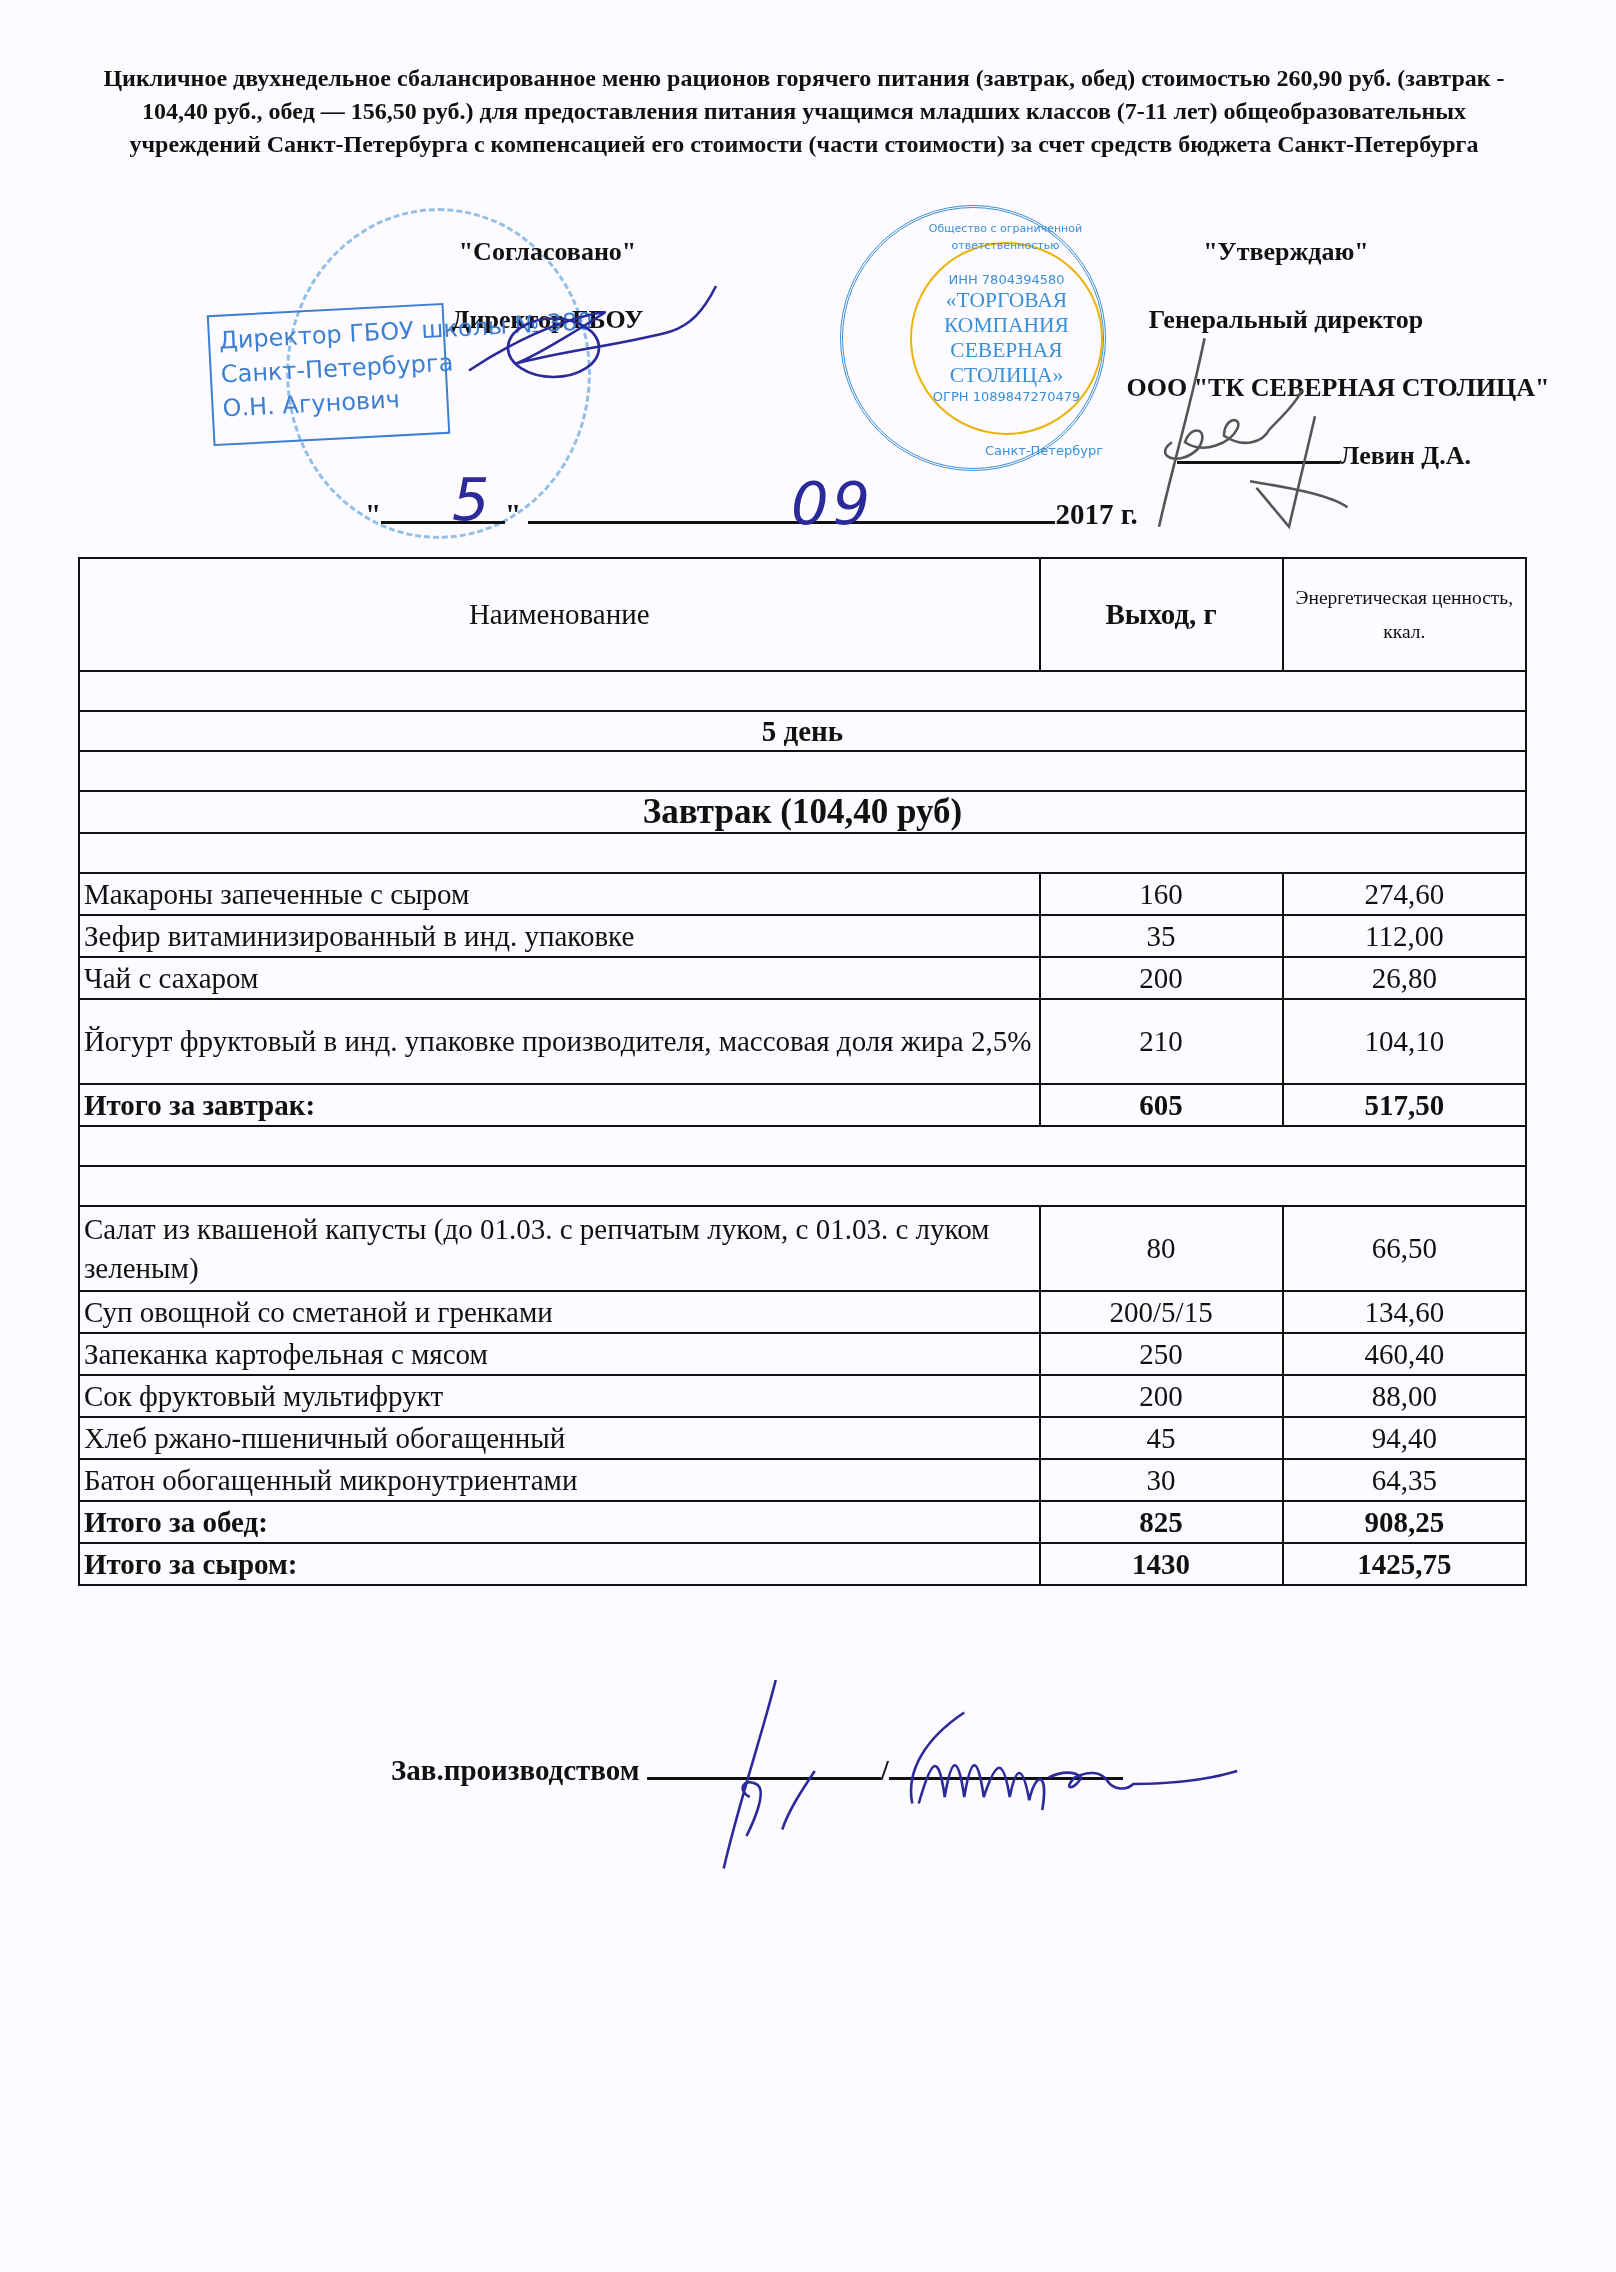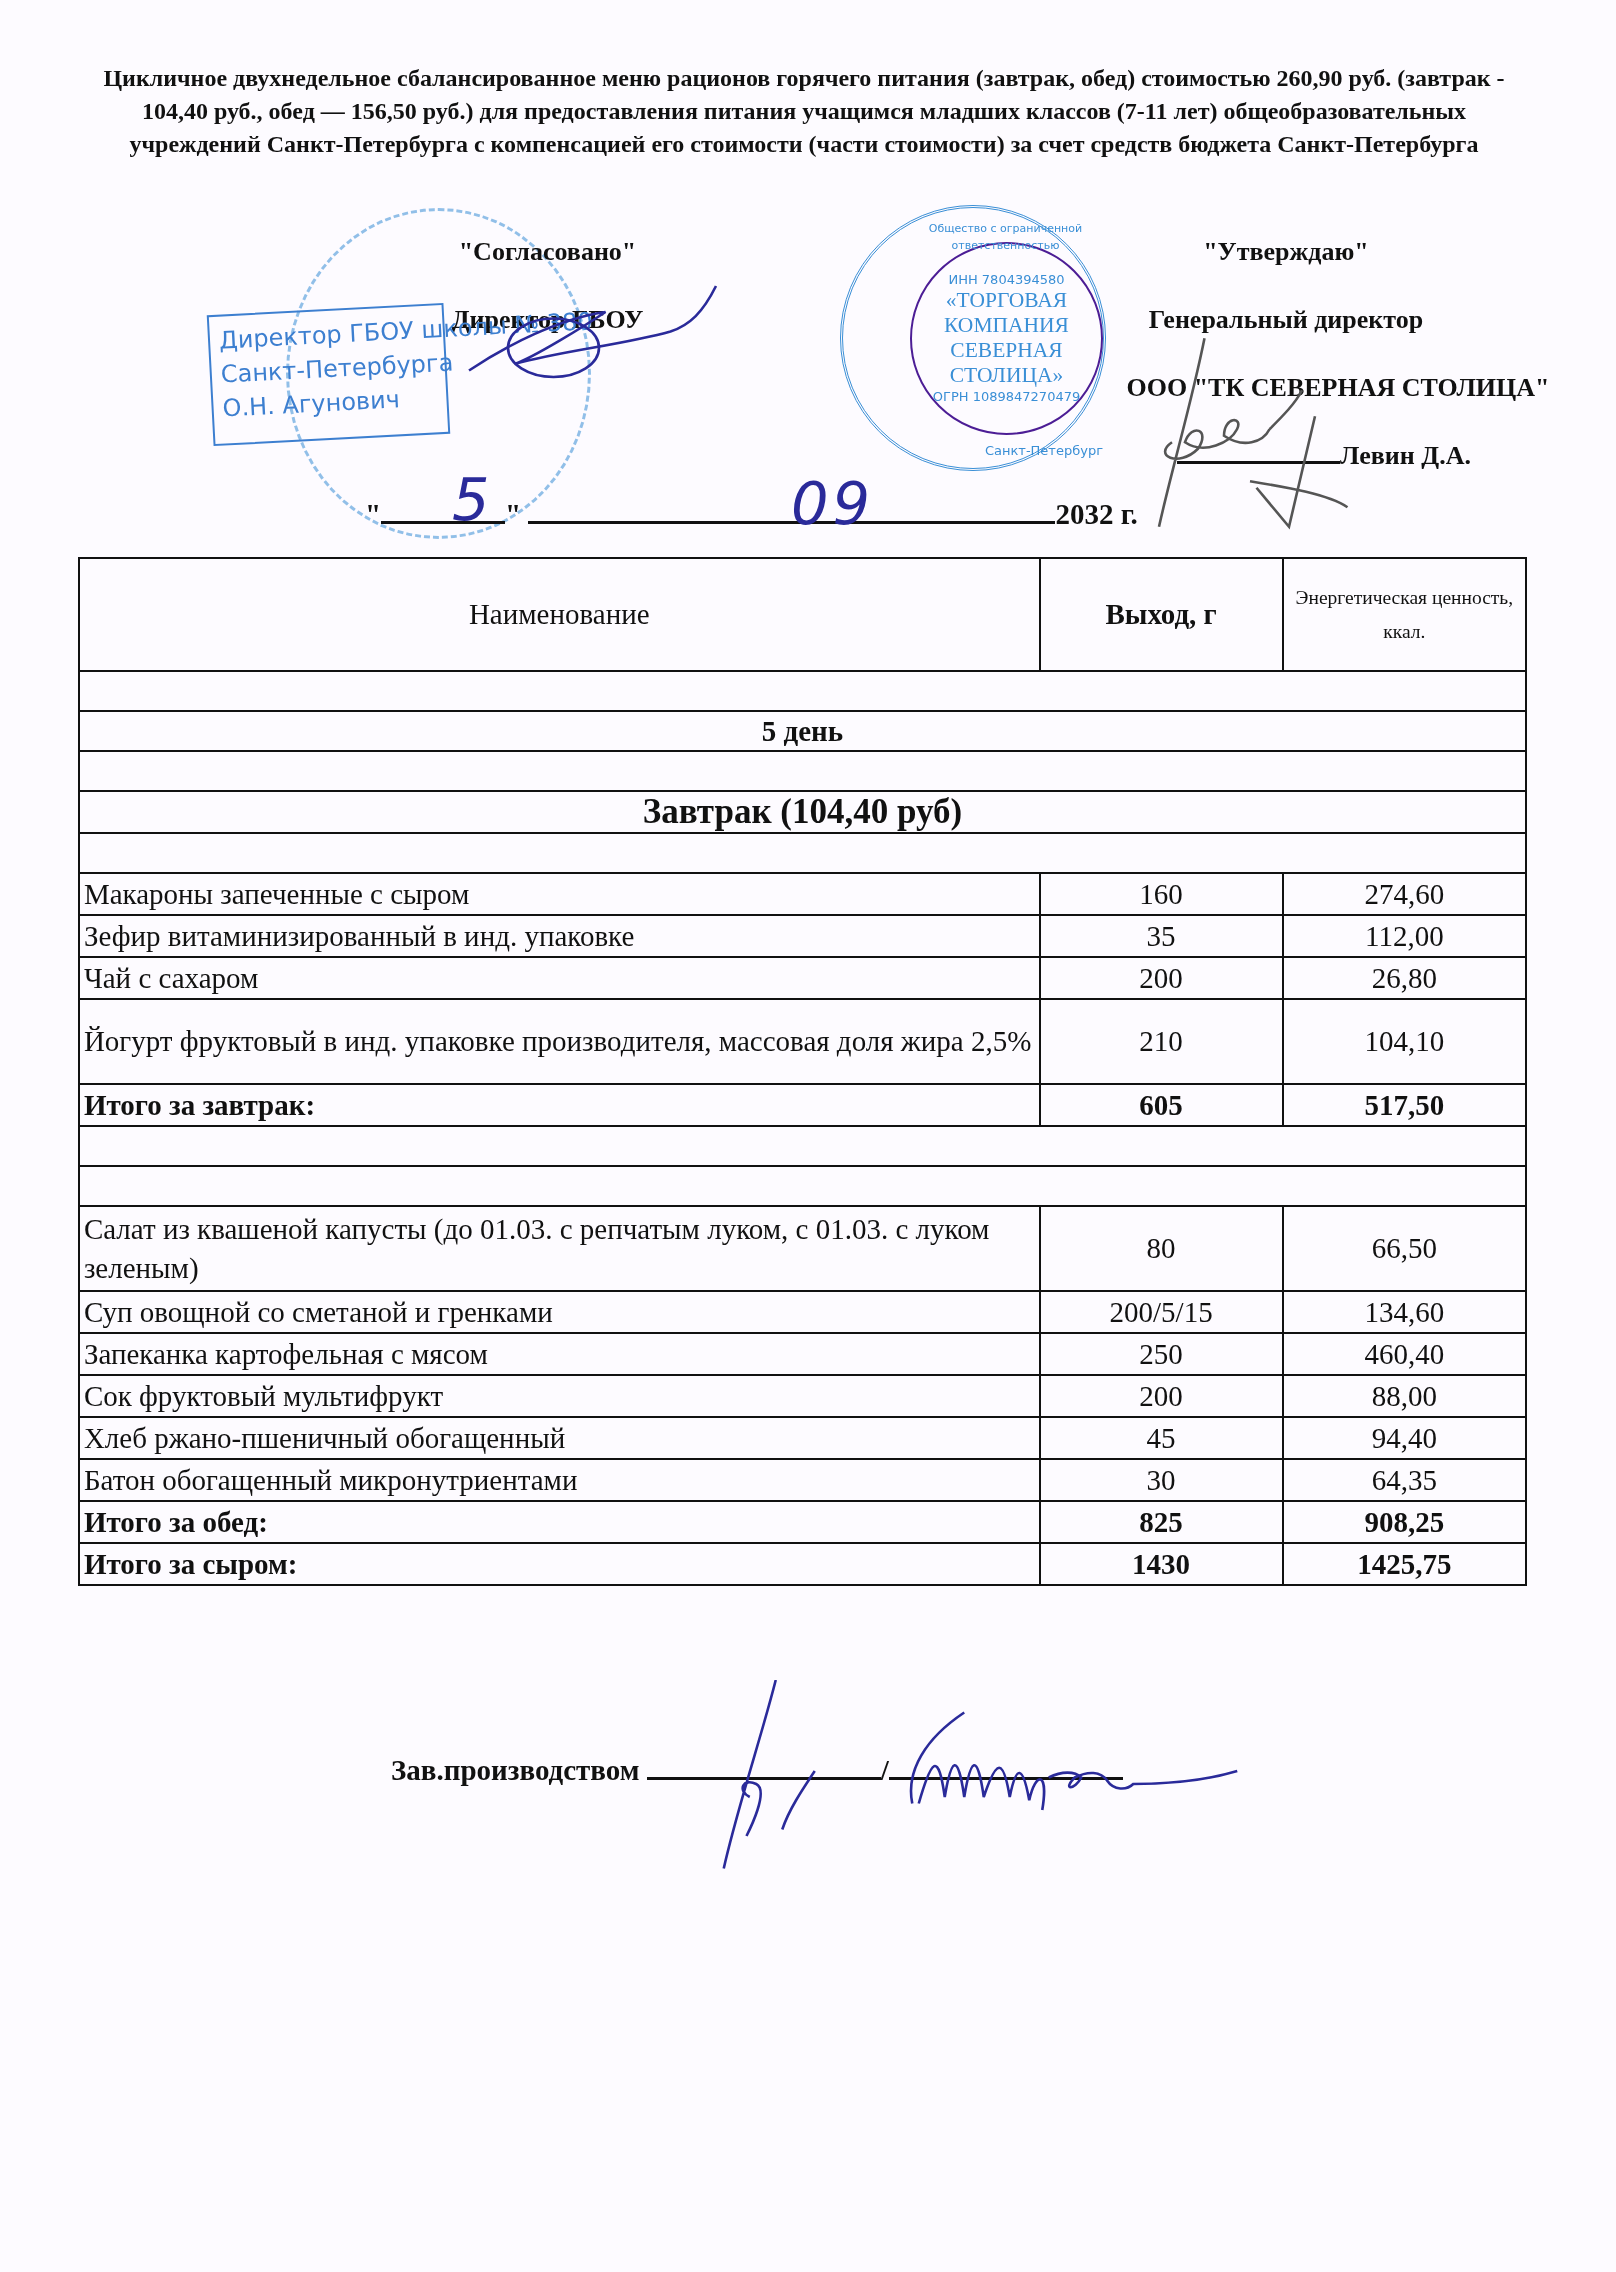--- a/index.html
+++ b/index.html
@@ -24,21 +24,21 @@
   .hw-month { left: 791px; top: 469px; font-size: 59px; letter-spacing: 3.9px; }
 
   
   .stamp-round {
     position: absolute; border-radius: 50%; border: 3.9px double #3a8fd6; color: #3a8fd6;
     display: flex; align-items: flex-end; justify-content: center; text-align: center;
     font-family: "DejaVu Sans", sans-serif;
   }
   .stamp-school { left: 286px; top: 208px; width: 299px; height: 325px; opacity: 0.55; border-style: dashed; }
   .stamp-company { left: 840px; top: 205px; width: 260px; height: 260px; flex-direction: column; }
-  .stamp-company .inner { border: 2px solid #4c1d95; border-radius: 50%; width: 189px; height: 189px; display: flex; flex-direction: column; align-items: center; justify-content: center; }
+  .stamp-company .inner { border: 2px solid #eab308; border-radius: 50%; width: 189px; height: 189px; display: flex; flex-direction: column; align-items: center; justify-content: center; }
   .stamp-company .name { font-size: 21.5px; line-height: 25px; font-family: "Liberation Serif", serif; }
   .stamp-company .small { font-size: 13px; line-height: 17px; }
   .stamp-rect {
     position: absolute; left: 210px; top: 309px; width: 215px; height: 114px;
     border: 2.6px solid #3d7fd0; color: #3d7fd0; font-family: "DejaVu Sans", sans-serif;
     font-size: 24px; line-height: 34px; padding: 6.5px 9px; transform: rotate(-3deg);
     white-space: nowrap; background: transparent;
   }
   .signature { position: absolute; }
 
@@ -111,21 +111,21 @@
   <div class="hdr-line" style="text-align:right;margin-right:59px">
     <span class="sig-line"></span><span>Левин Д.А.</span>
   </div>
 </div>
 
 <svg class="signature" style="left:1133px;top:325px" width="247" height="215" viewBox="0 0 380 330">
   <path d="M110 20 C90 120 60 220 40 310 M60 180 C30 200 70 220 100 190 C120 160 90 150 80 180 C110 200 150 180 160 160 C170 140 140 140 140 170 C170 190 200 180 210 160 M210 160 C230 140 250 120 260 100 M190 250 L240 310 L280 140 M180 240 C240 250 300 260 330 280" fill="none" stroke="#555" stroke-width="4"></path>
 </svg>
 
 <div class="date-row">
-  <span>"</span><span class="blank1"></span><span>"</span>&nbsp;<span class="blank2"></span><span>2032 г.</span>
+  <span>"</span><span class="blank1"></span><span>"</span>&nbsp;<span class="blank2"></span><span>2017 г.</span>
 </div>
 <div class="handwritten hw-day">5</div>
 <div class="handwritten hw-month">09</div>
 
 <table class="menu">
   <thead>
     <tr>
       <th class="c1" style="text-align:center">Наименование</th>
       <th class="c2 col-yield">Выход, г</th>
       <th class="c3 col-energy">Энергетическая ценность, ккал.</th>

